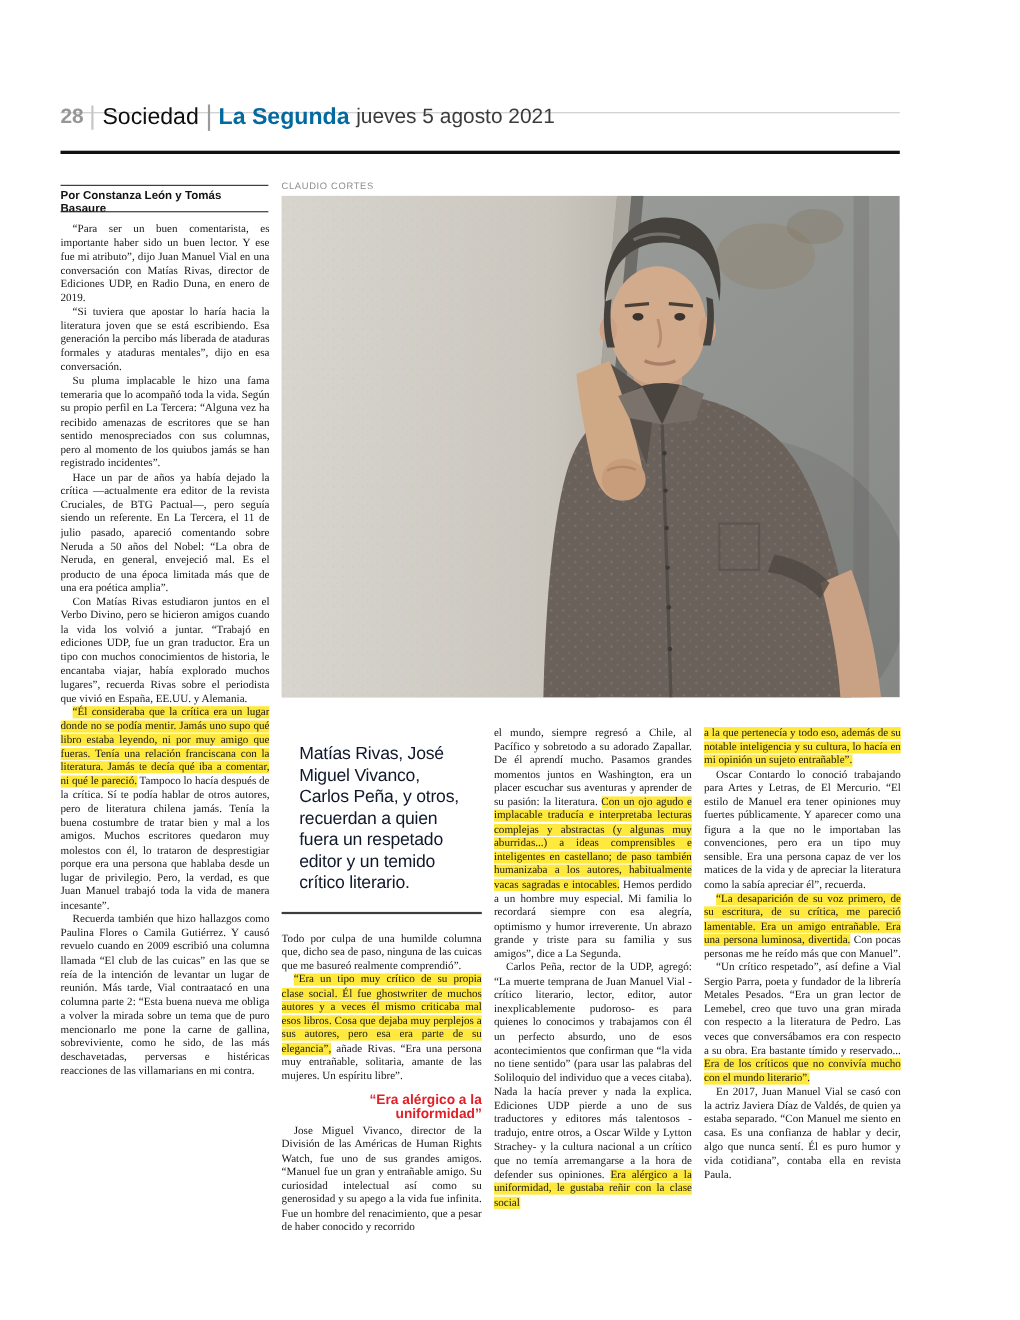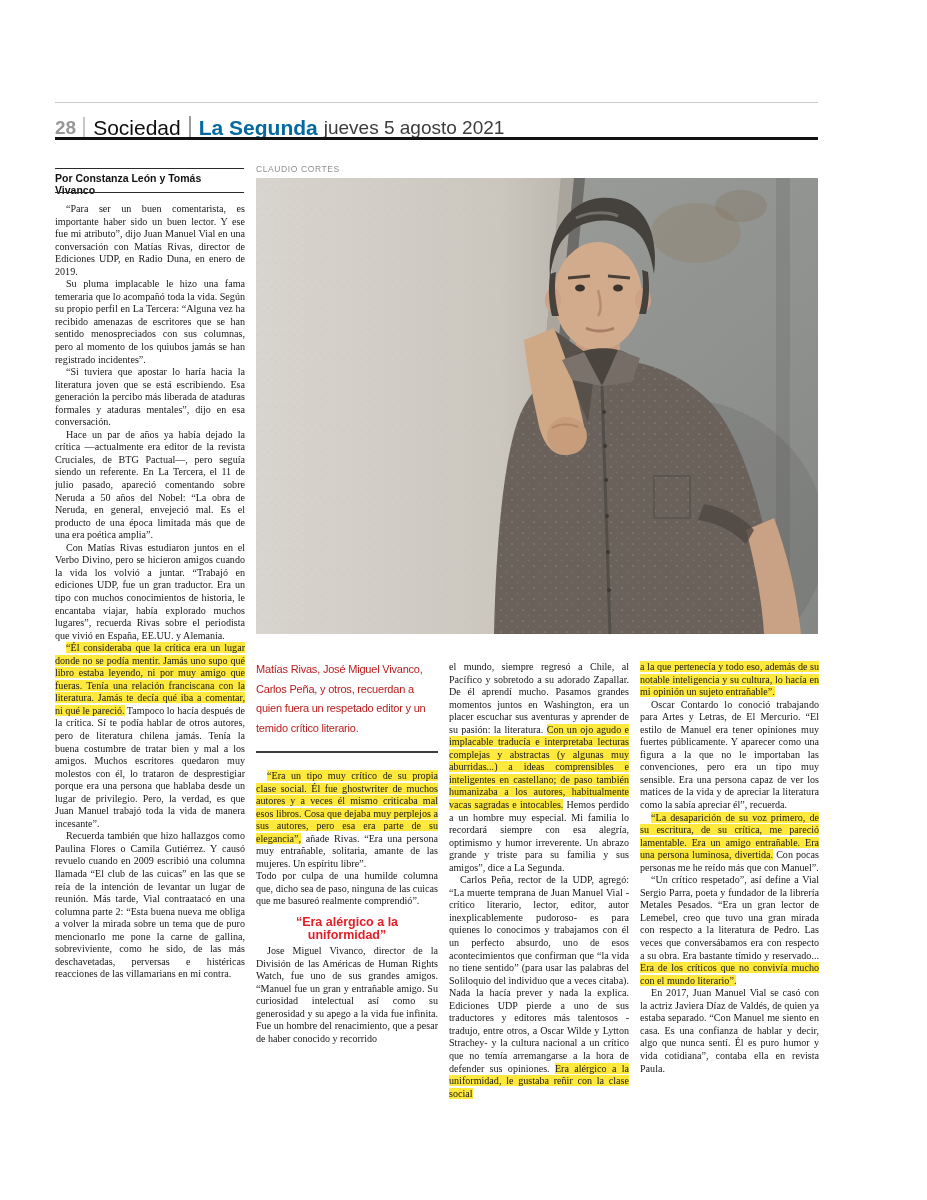--- a/index.html
+++ b/index.html
@@ -2,21 +2,21 @@
 <html lang="es" style="--accent-red: #e41e26; --highlight-yellow: #ffe93d;"><head>
 <meta charset="utf-8">
 <style>
   html,body{margin:0;padding:0;}
   body{width:927px;height:1200px;position:relative;background:#ffffff;
        font-family:"Liberation Serif",serif;color:#161616;overflow:hidden;}
   .abs{position:absolute;}
 
   
   .hairline{left:55px;top:102px;width:763px;height:1px;background:#c9c9c9;}
-  .header-row{left:55px;top:112px;width:763px;height:32px;display:flex;align-items:center;
+  .header-row{left:55px;top:91px;width:763px;height:32px;display:flex;align-items:center;
               font-family:"Liberation Sans",sans-serif;}
   .pagenum{font-size:19px;font-weight:bold;color:#979797;padding-right:7px;}
   .vdiv1{width:2px;height:22px;background:#c6c6c6;}
   .section{font-size:21px;font-weight:normal;color:#0e0e0e;padding:0 8px;}
   .vdiv2{width:2px;height:24px;background:#9b9b9b;}
   .brand{font-size:21px;font-weight:bold;color:#0369a1;padding:0 6px 0 8px;}
   .date{font-size:19px;color:#3c3c3c;}
   .black-rule{left:55px;top:137px;width:763px;height:3px;background:#111;}
 
   
@@ -40,48 +40,48 @@
   
   .headline-block{left:268px;top:292px;width:300px;font-family:"Liberation Sans",sans-serif;}
   .kicker{font-size:18px;font-weight:bold;color:var(--accent-red,#e41e26);margin:0 0 9px 0;letter-spacing:-.2px;}
   .headline{font-size:31px;line-height:35px;font-weight:bold;color:#101010;
             letter-spacing:-.8px;white-space:pre-line;margin:0;}
 
   
   .col1{left:256px;top:660px;width:182px;height:505px;}
   .col2{left:449px;top:661px;width:180px;height:505px;}
   .col3{left:640px;top:661px;width:179px;height:505px;}
-  .standfirst{font-family:"Liberation Sans",sans-serif;font-size:11px;line-height:19.5px;
-              color:#b91c1c;letter-spacing:-.2px;text-align:left;margin:0;}
+  .standfirst{font-family:"Liberation Sans",sans-serif;font-size:16px;line-height:19.5px;
+              color:#0f172a;letter-spacing:-.2px;text-align:left;margin:16px;}
   .sf-rule{width:182px;height:2px;background:#3d3d3d;margin:13px 0 17px 0;}
   .redhead{font-family:"Liberation Sans",sans-serif;font-size:12.5px;font-weight:bold;
-           color:var(--accent-red,#e41e26);margin:8px 0 4px 0;text-align:center;}
+           color:var(--accent-red,#e41e26);margin:8px 0 4px 0;text-align:right;}
 </style>
 </head>
 <body>
 
 <div class="abs hairline"></div>
 <div class="abs header-row">
   <span class="pagenum">28</span>
   <span class="vdiv1"></span>
   <span class="section">Sociedad</span>
   <span class="vdiv2"></span>
   <span class="brand">La Segunda</span>
   <span class="date">jueves 5 agosto 2021</span>
 </div>
 <div class="abs black-rule"></div>
 
 <div class="abs byline-rule-top"></div>
-<div class="abs byline">Por Constanza León y Tomás Vivanco</div>
+<div class="abs byline">Por Constanza León y Tomás Basaure</div>
 <div class="abs byline-rule-bot"></div>
 
 <div class="abs bodycol left-col">
     <p class="para ind"><span>“Para ser un buen comentarista, es importante haber sido un buen lector. Y ese fue mi atributo”, dijo Juan Manuel Vial en una conversación con Matías Rivas, director de Ediciones UDP, en Radio Duna, en enero de 2019.</span></p>
+    <p class="para ind"><span>“Si tuviera que apostar lo haría hacia la literatura joven que se está escribiendo. Esa generación la percibo más liberada de ataduras formales y ataduras mentales”, dijo en esa conversación.</span></p>
     <p class="para ind"><span>Su pluma implacable le hizo una fama temeraria que lo acompañó toda la vida. Según su propio perfil en La Tercera: “Alguna vez ha recibido amenazas de escritores que se han sentido menospreciados con sus columnas, pero al momento de los quiubos jamás se han registrado incidentes”.</span></p>
-    <p class="para ind"><span>“Si tuviera que apostar lo haría hacia la literatura joven que se está escribiendo. Esa generación la percibo más liberada de ataduras formales y ataduras mentales”, dijo en esa conversación.</span></p>
     <p class="para ind"><span>Hace un par de años ya había dejado la crítica —actualmente era editor de la revista Cruciales, de BTG Pactual—, pero seguía siendo un referente. En La Tercera, el 11 de julio pasado, apareció comentando sobre Neruda a 50 años del Nobel: “La obra de Neruda, en general, envejeció mal. Es el producto de una época limitada más que de una era poética amplia”.</span></p>
     <p class="para ind"><span>Con Matías Rivas estudiaron juntos en el Verbo Divino, pero se hicieron amigos cuando la vida los volvió a juntar. “Trabajó en ediciones UDP, fue un gran traductor. Era un tipo con muchos conocimientos de historia, le encantaba viajar, había explorado muchos lugares”, recuerda Rivas sobre el periodista que vivió en España, EE.UU. y Alemania.</span></p>
     <p class="para ind"><span class="hl">“Él consideraba que la crítica era un lugar donde no se podía mentir. Jamás uno supo qué libro estaba leyendo, ni por muy amigo que fueras. Tenía una relación franciscana con la literatura. Jamás te decía qué iba a comentar, ni qué le pareció.</span><span> Tampoco lo hacía después de la crítica. Sí te podía hablar de otros autores, pero de literatura chilena jamás. Tenía la buena costumbre de tratar bien y mal a los amigos. Muchos escritores quedaron muy molestos con él, lo trataron de desprestigiar porque era una persona que hablaba desde un lugar de privilegio. Pero, la verdad, es que Juan Manuel trabajó toda la vida de manera incesante”.</span></p>
     <p class="para ind"><span>Recuerda también que hizo hallazgos como Paulina Flores o Camila Gutiérrez. Y causó revuelo cuando en 2009 escribió una columna llamada “El club de las cuicas” en las que se reía de la intención de levantar un lugar de reunión. Más tarde, Vial contraatacó en una columna parte 2: “Esta buena nueva me obliga a volver la mirada sobre un tema que de puro mencionarlo me pone la carne de gallina, sobreviviente, como he sido, de las más deschavetadas, perversas e histéricas reacciones de las villamarians en mi contra.</span></p>
   </div>
 
 <div class="abs credit">CLAUDIO CORTES</div>
 
 <div class="abs photo">
 <svg width="562" height="456" viewBox="0 0 562 456">
@@ -161,22 +161,22 @@
 </svg>
 </div>
 
 <div class="abs headline-block">
 </div>
 
 <div class="abs col1">
   <p class="standfirst">Matías Rivas, José Miguel Vivanco, Carlos Peña, y otros, recuerdan a quien fuera un respetado editor y un temido crítico literario.</p>
   <div class="sf-rule"></div>
   <div class="bodycol">
+      <p class="para"><span>Todo por culpa de una humilde columna que, dicho sea de paso, ninguna de las cuicas que me basureó realmente comprendió”.</span></p>
       <p class="para ind"><span class="hl">“Era un tipo muy crítico de su propia clase social. Él fue ghostwriter de muchos autores y a veces él mismo criticaba mal esos libros. Cosa que dejaba muy perplejos a sus autores, pero esa era parte de su elegancia”,</span><span> añade Rivas. “Era una persona muy entrañable, solitaria, amante de las mujeres. Un espíritu libre”.</span></p>
-      <p class="para"><span>Todo por culpa de una humilde columna que, dicho sea de paso, ninguna de las cuicas que me basureó realmente comprendió”.</span></p>
       <h3 class="redhead">“Era alérgico a la uniformidad”</h3>
       <p class="para ind"><span>Jose Miguel Vivanco, director de la División de las Américas de Human Rights Watch, fue uno de sus grandes amigos. “Manuel fue un gran y entrañable amigo. Su curiosidad intelectual así como su generosidad y su apego a la vida fue infinita. Fue un hombre del renacimiento, que a pesar de haber conocido y recorrido</span></p>
     </div>
 </div>
 
 <div class="abs bodycol col2">
     <p class="para"><span>el mundo, siempre regresó a Chile, al Pacífico y sobretodo a su adorado Zapallar. De él aprendí mucho. Pasamos grandes momentos juntos en Washington, era un placer escuchar sus aventuras y aprender de su pasión: la literatura. </span><span class="hl">Con un ojo agudo e implacable traducía e interpretaba lecturas complejas y abstractas (y algunas muy aburridas...) a ideas comprensibles e inteligentes en castellano; de paso también humanizaba a los autores, habitualmente vacas sagradas e intocables.</span><span> Hemos perdido a un hombre muy especial. Mi familia lo recordará siempre con esa alegría, optimismo y humor irreverente. Un abrazo grande y triste para su familia y sus amigos”, dice a La Segunda.</span></p>
     <p class="para ind"><span>Carlos Peña, rector de la UDP, agregó: “La muerte temprana de Juan Manuel Vial -crítico literario, lector, editor, autor inexplicablemente pudoroso- es para quienes lo conocimos y trabajamos con él un perfecto absurdo, uno de esos acontecimientos que confirman que “la vida no tiene sentido” (para usar las palabras del Soliloquio del individuo que a veces citaba). Nada la hacía prever y nada la explica. Ediciones UDP pierde a uno de sus traductores y editores más talentosos -tradujo, entre otros, a Oscar Wilde y Lytton Strachey- y la cultura nacional a un crítico que no temía arremangarse a la hora de defender sus opiniones. </span><span class="hl">Era alérgico a la uniformidad, le gustaba reñir con la clase social</span></p>
   </div>
 

